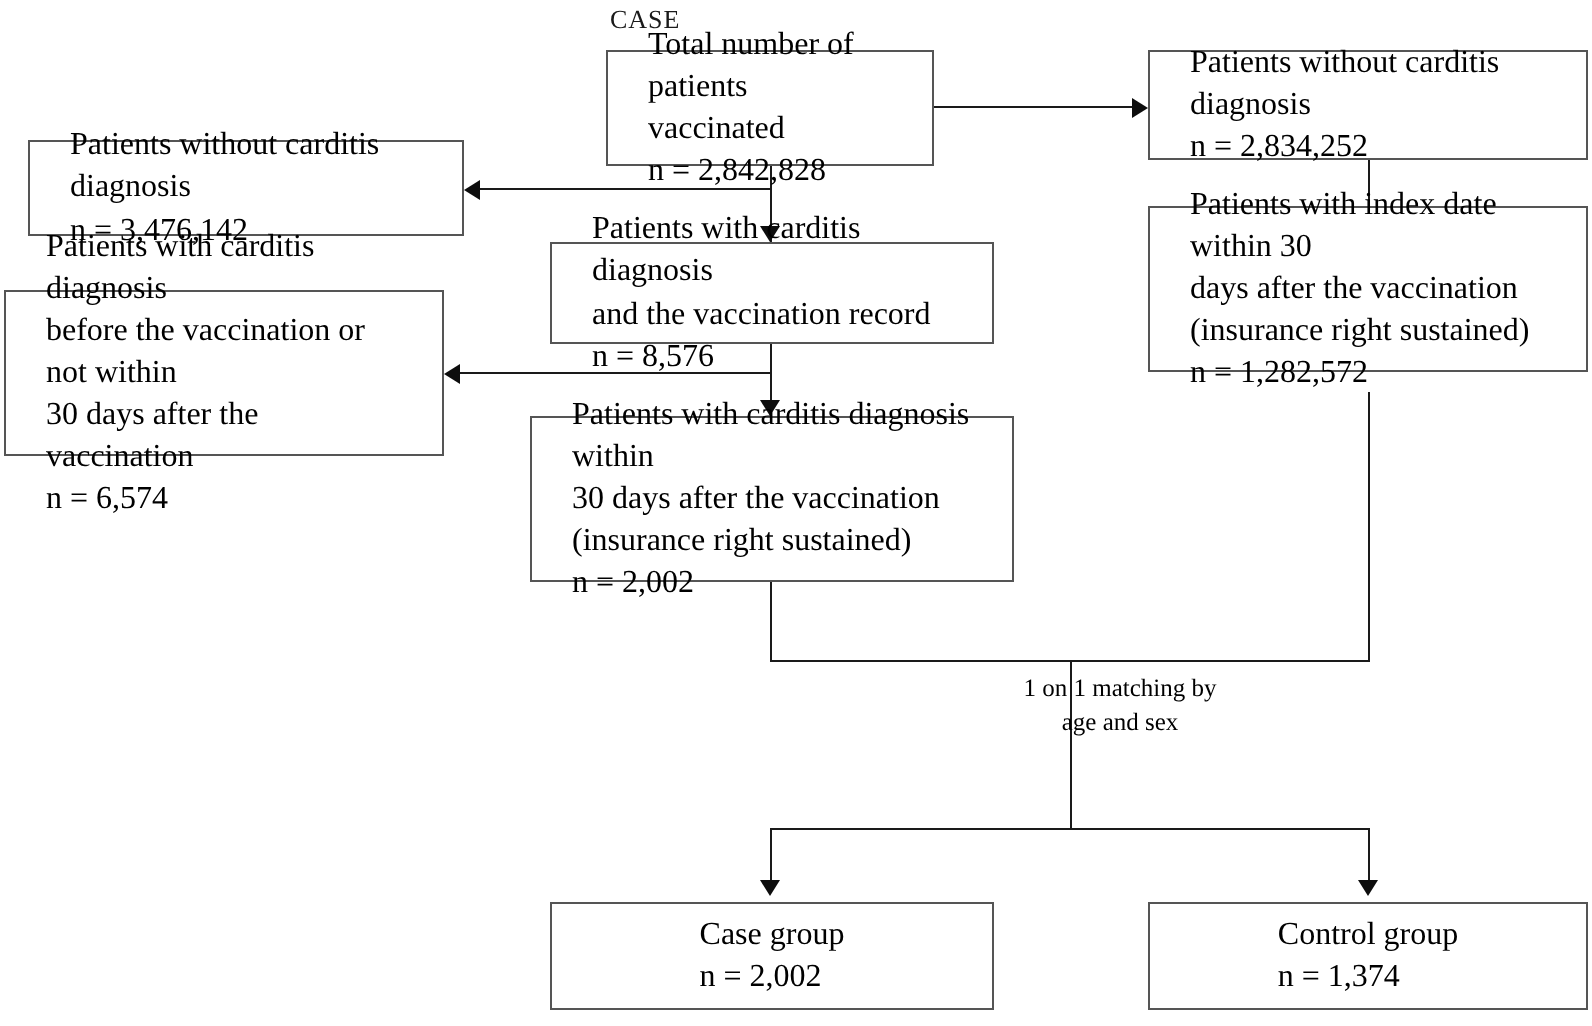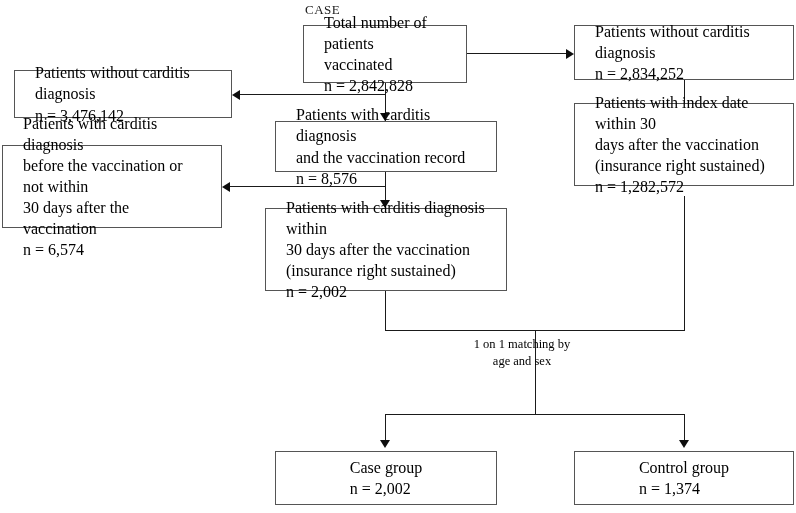--- a/index.html
+++ b/index.html
@@ -161,21 +161,21 @@
 n = 6,574</span>
   </div>
 
   <div class="node" style="left:265px; top:208px; width:242px; height:83px;">
     <span class="node-text">Patients with carditis diagnosis within
 30 days after the vaccination
 (insurance right sustained)
 n = 2,002</span>
   </div>
 
-  <div class="free-label" style="left:442px; top:336px; width:160px;">1 on 1 matching by
+  <div class="free-label" style="left:480px; top:336px; width:160px;">1 on 1 matching by
 age and sex</div>
 
   <div class="node" style="left:275px; top:451px; width:222px; height:54px;">
     <span class="node-text">Case group
 n = 2,002</span>
   </div>
 
   <div class="node" style="left:574px; top:451px; width:220px; height:54px;">
     <span class="node-text">Control group
 n = 1,374</span>

